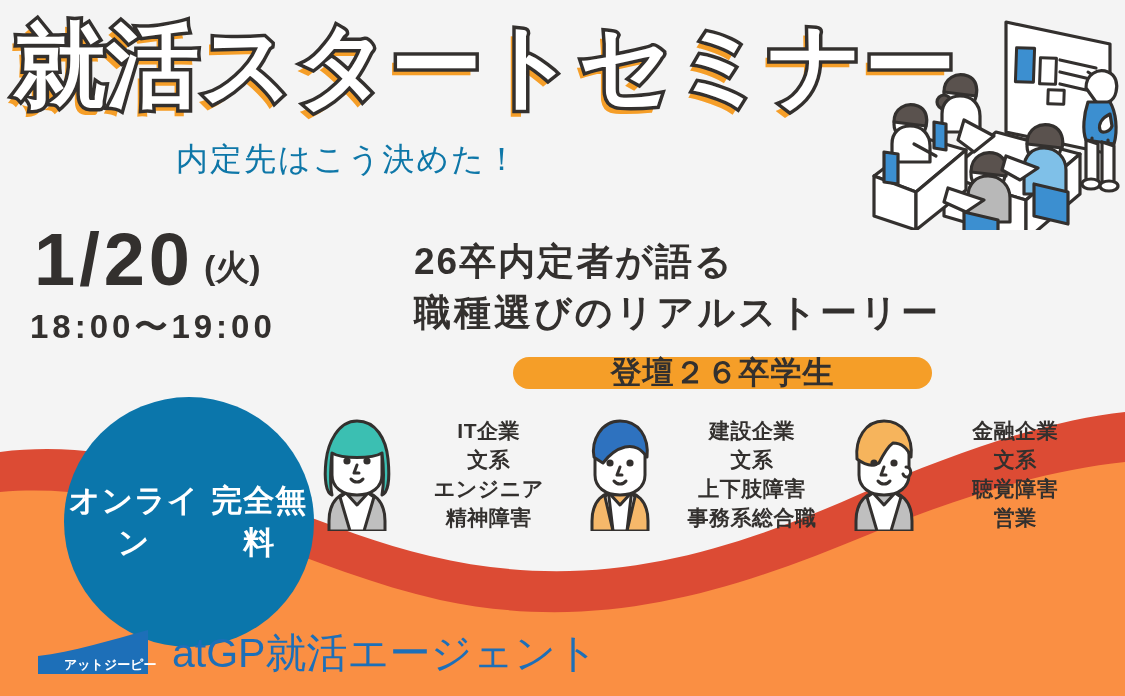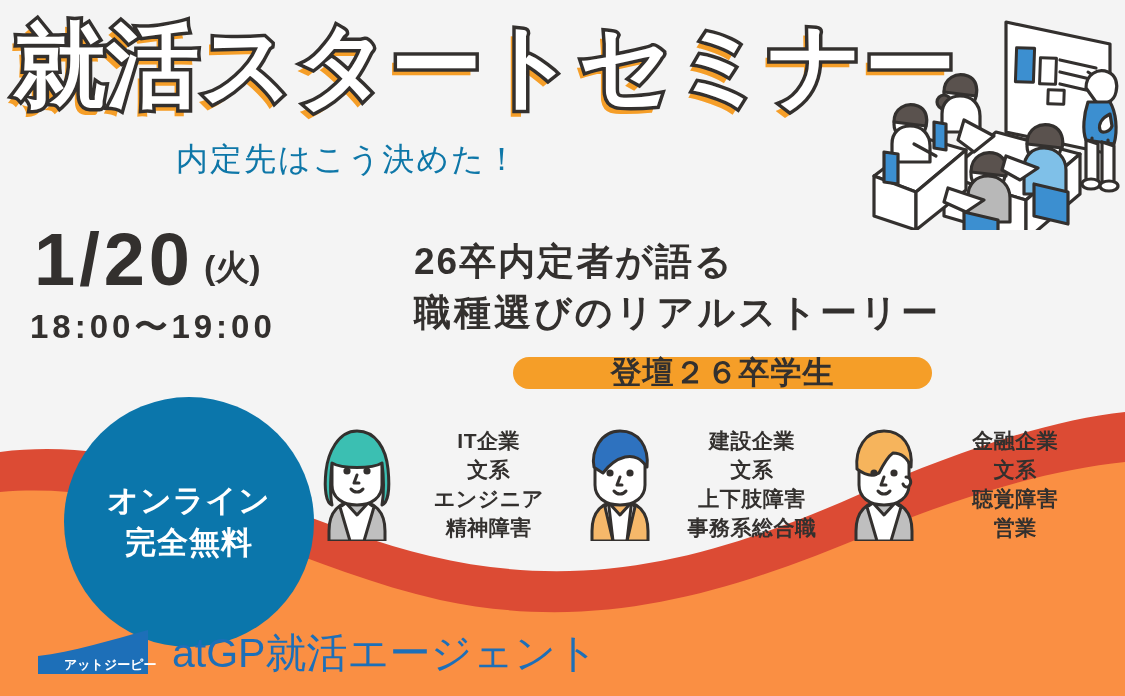--- a/index.html
+++ b/index.html
@@ -136,40 +136,40 @@
   
   .circle{
     position:absolute;
     left:64px;
     top:397px;
     width:250px;
     height:250px;
     border-radius:50%;
     background:#0B76AB;
     display:flex;
-    flex-direction:column;
+    flex-direction:row;
     align-items:center;
     justify-content:center;
     color:#FFFFFF;
     font-size:31px;
     font-weight:700;
     line-height:42px;
     letter-spacing:1px;
     text-align:center;
   }
 
   
   .speakers{
     position:absolute;
     left:316px;
     top:402px;
     width:790px;
     height:140px;
     display:flex;
-    align-items:flex-end;
+    align-items:center;
   }
   .speaker{
     display:flex;
     align-items:flex-start;
     width:268px;
   }
   .avatar{
     width:82px;
     height:118px;
     flex:0 0 82px;

